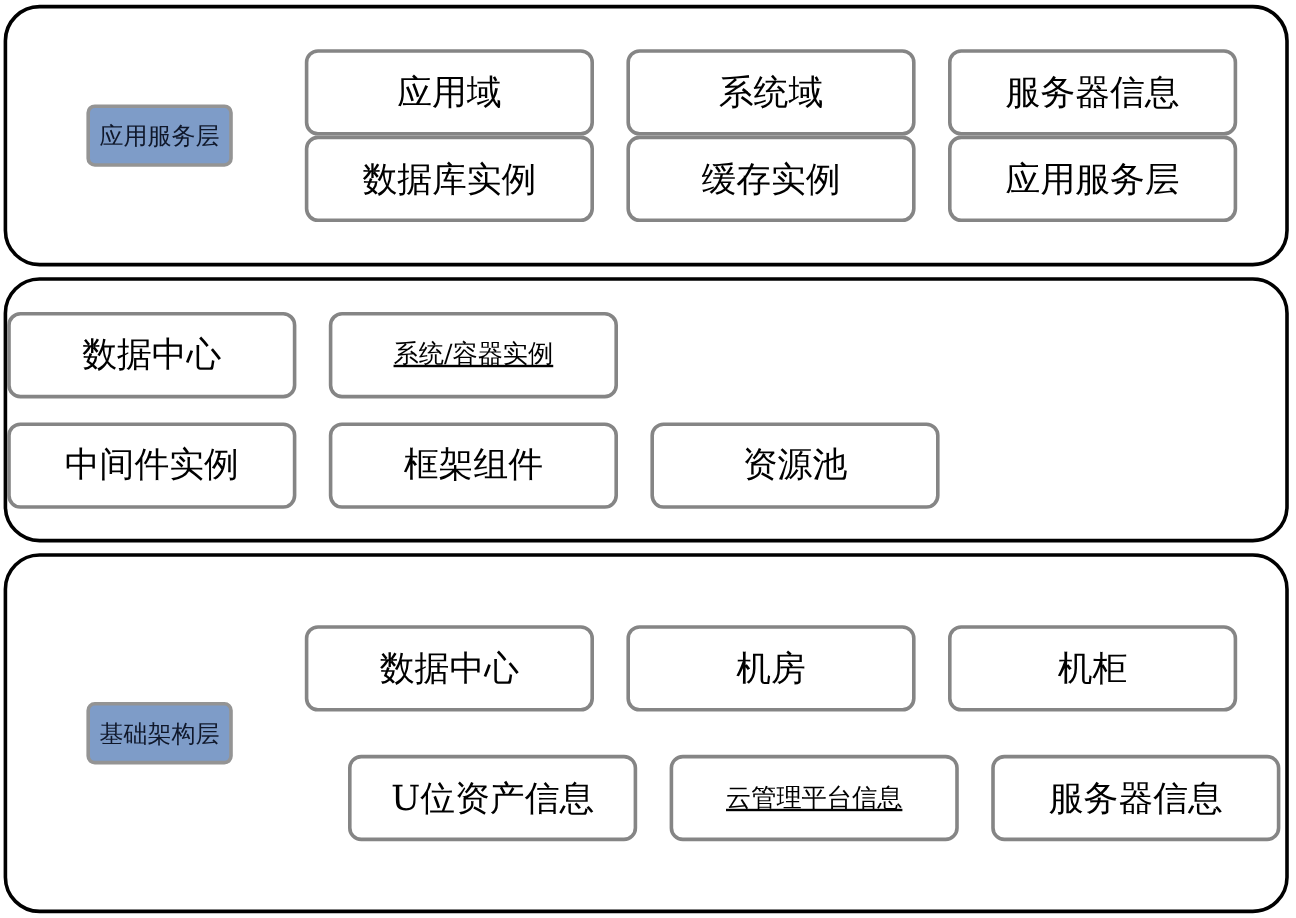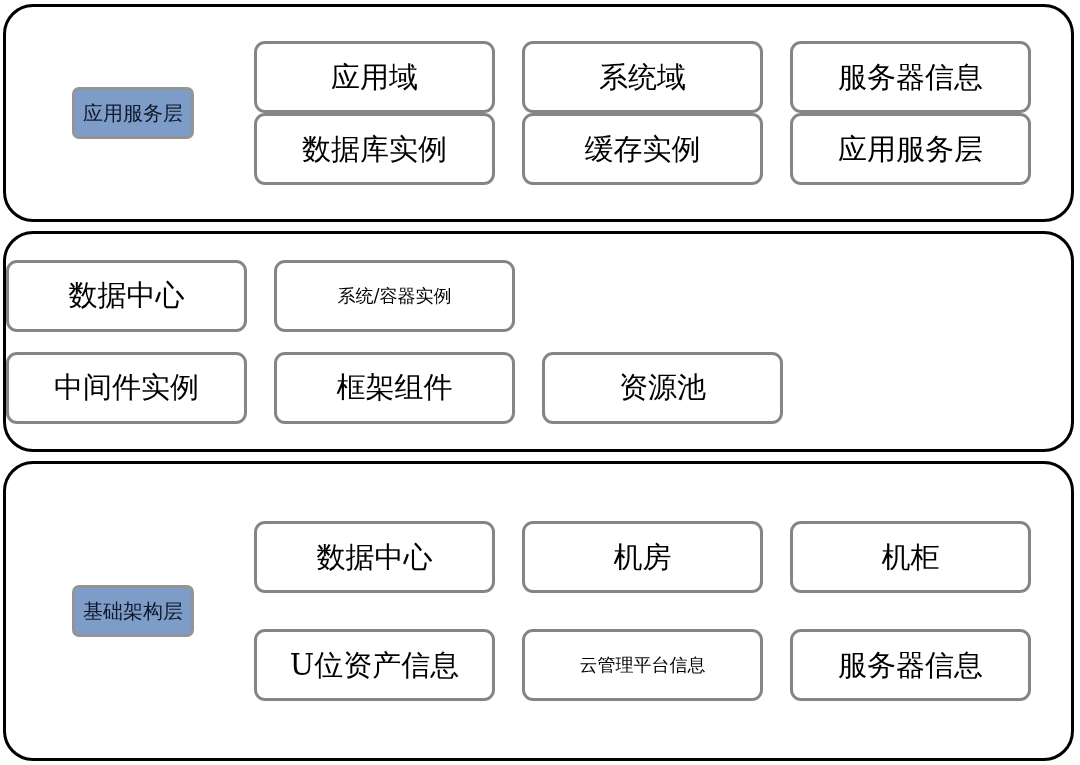--- a/index.html
+++ b/index.html
@@ -72,39 +72,39 @@
     padding-right: 14px;
   }
 
   .grid-row {
     display: flex;
     justify-content: flex-start;
     gap: 27px;
   }
   .l1 .grid-row + .grid-row { }
   .l2 .grid-row + .grid-row { margin-top: 20px; }
-  .l3 .grid-row + .grid-row { margin-top: 36px; }
+  .l3 .grid-row + .grid-row { margin-top: 36px; margin-left: 36px; }
 
   .node {
     box-sizing: border-box;
     width: 241px;
     height: 72px;
     border: 3px solid #858585;
     border-radius: 11px;
     background: #ffffff;
     color: #000000;
     font-size: 29px;
     line-height: 1;
     display: flex;
     align-items: center;
     justify-content: center;
     white-space: nowrap;
     text-align: center;
   }
-  .node.tight { font-size: 18px; }
+  .node.tight { font-size: 21px; text-decoration: underline; }
 </style>
 </head>
 <body>
 
 <div id="diagram">
 
   <div class="layer l1">
     <div class="layer-label-cell">
       <div class="layer-label">应用服务层</div>
     </div>

